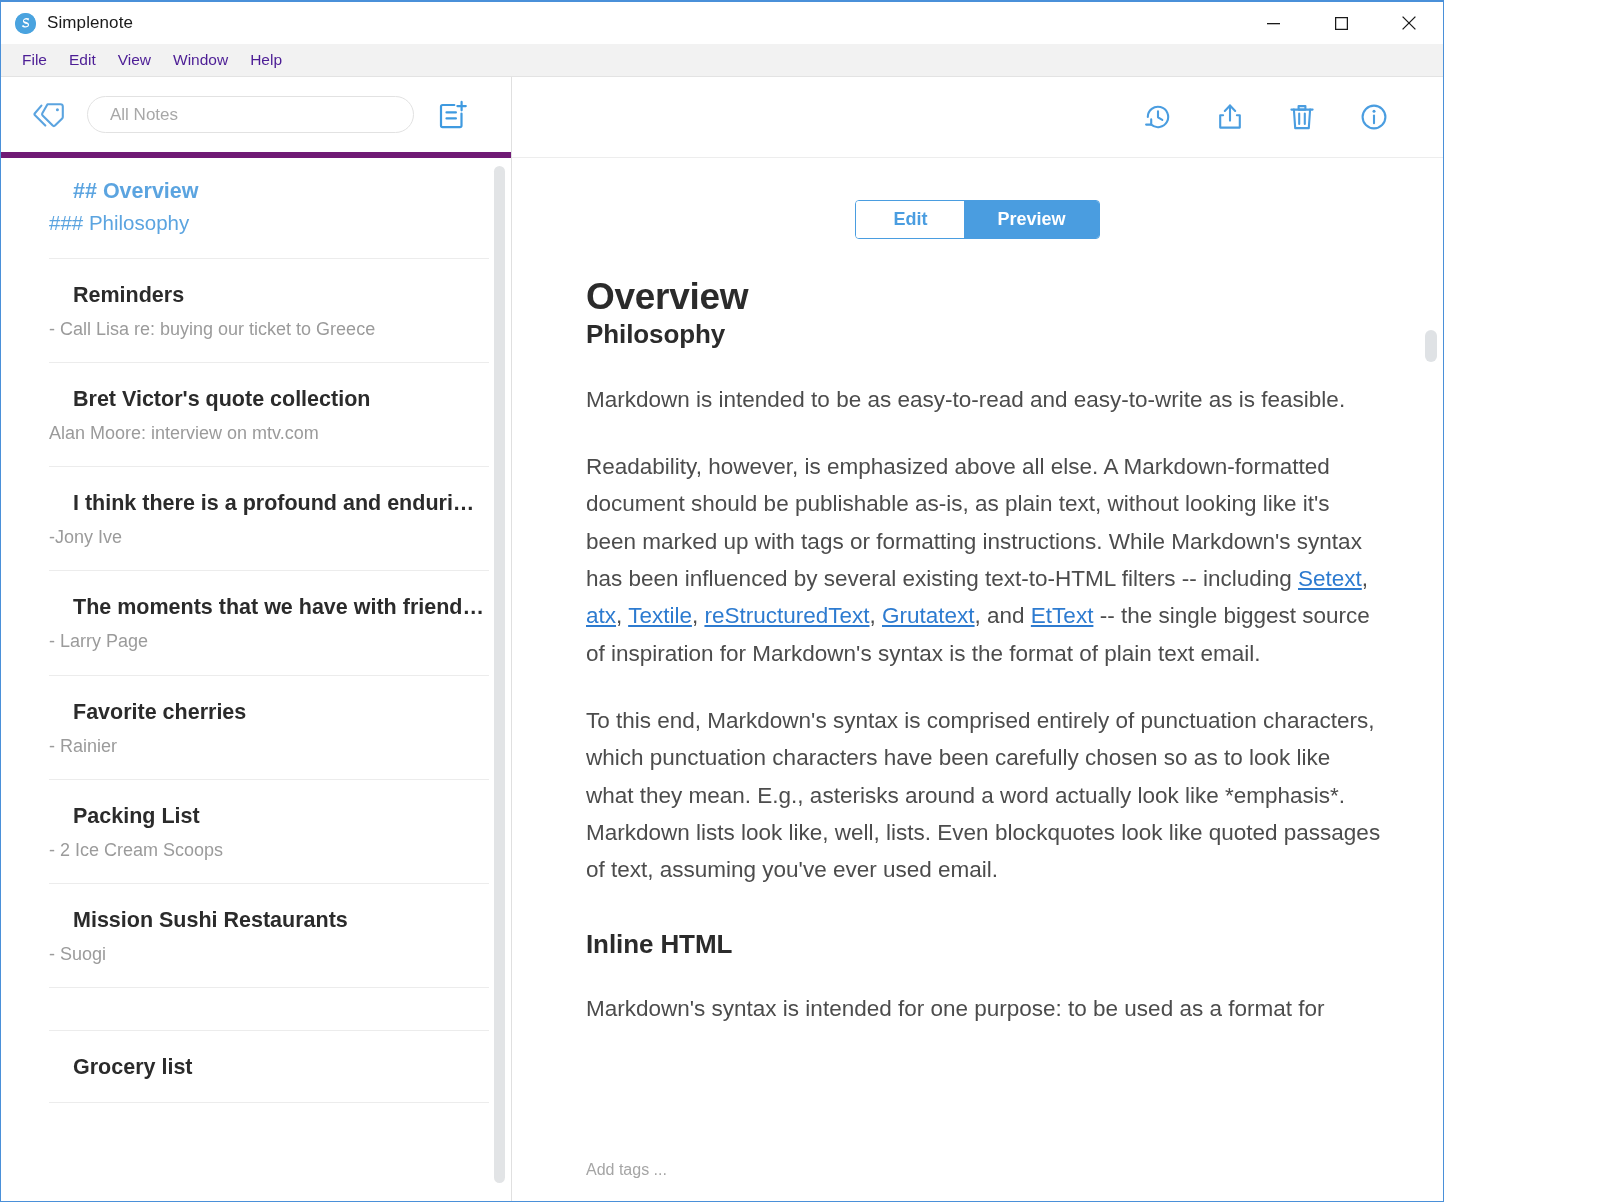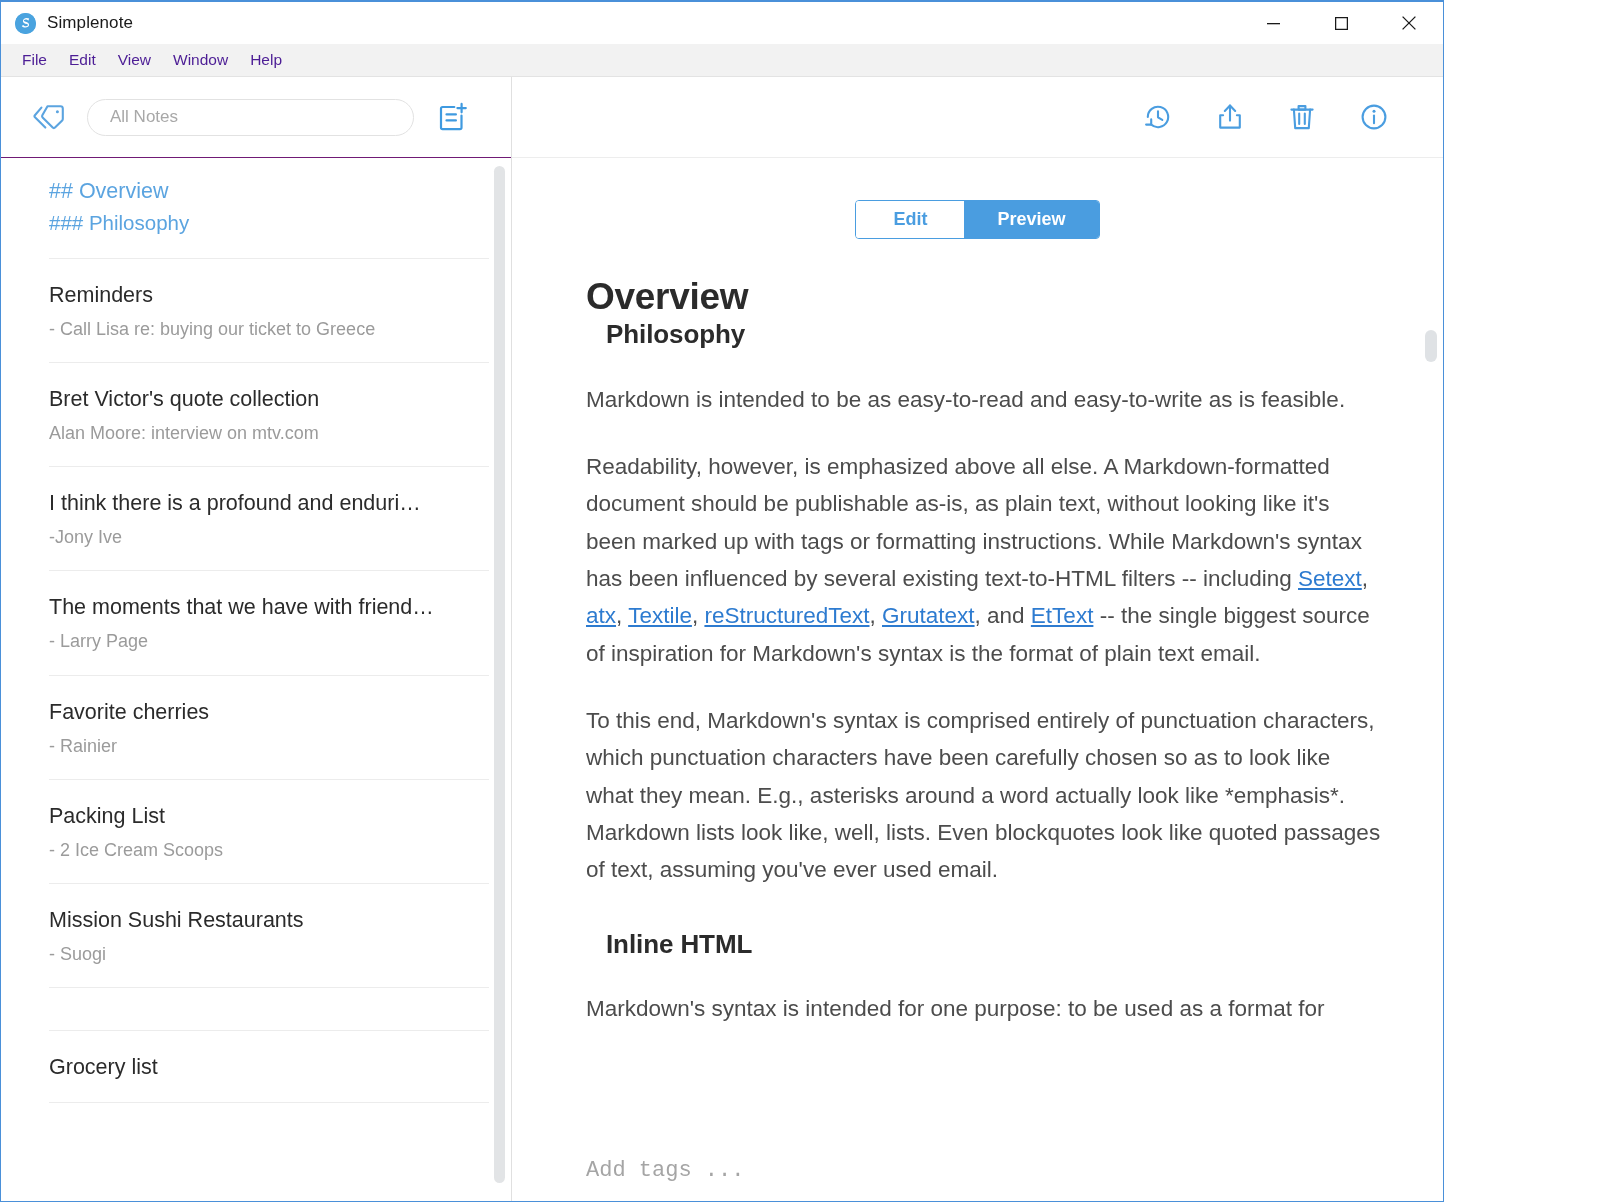--- a/index.html
+++ b/index.html
@@ -99,21 +99,21 @@
     flex-direction: column;
     border-right: 1px solid #e0e0e0;
     background: #fff;
     min-height: 0;
   }
   .sidebar-header {
     height: 81px;
     flex: 0 0 81px;
     display: flex;
     align-items: center;
-    border-bottom: 1px solid #701a75;
+    border-bottom: 6px solid #701a75;
     padding: 0 18px 0 24px;
     gap: 14px;
   }
   .tag-btn, .newnote-btn {
     width: 48px; height: 44px;
     display: flex;
     align-items: center;
     justify-content: center;
     cursor: pointer;
     flex: 0 0 auto;
@@ -155,21 +155,22 @@
     overflow: hidden;
   }
   .note-item:first-child { padding-top: 19px; }
   .note-title {
     font-size: 21.5px;
     color: #2b2b2b;
     line-height: 1.35;
     white-space: nowrap;
     overflow: hidden;
     text-overflow: ellipsis;
-    font-weight: 400;
+    font-weight: 700;
+    margin-left: 24px;
   }
   .note-preview {
     font-size: 18px;
     color: #9b9b9b;
     line-height: 1.4;
     margin-top: 7px;
     white-space: nowrap;
     overflow: hidden;
     text-overflow: ellipsis;
   }
@@ -272,21 +273,20 @@
     line-height: 1.2;
     letter-spacing: -0.3px;
   }
   .md-h2 {
     font-size: 26px;
     font-weight: bold;
     color: #2b2b2b;
     line-height: 1.2;
     margin-bottom: 30px;
     letter-spacing: -0.1px;
-    margin-left: 20px;
   }
   .md-h2.later { margin-top: 40px; }
   .md-p {
     font-size: 22.5px;
     color: #4c4c4c;
     line-height: 1.66;
     margin-bottom: 30px;
   }
   .md-p a {
     color: #2d7bd0;
@@ -297,25 +297,25 @@
     left: 0; right: 0; bottom: 0;
     height: 62px;
     background: #fff;
     display: flex;
     align-items: center;
     padding-left: 74px;
   }
   .tags-bar .tags-input {
     border: none;
     outline: none;
-    font-size: 22px;
+    font-size: 16px;
     color: #15803d;
     background: transparent;
     width: 400px;
-    font-family: Liberation Mono, monospace;
+    font-family: Liberation Sans, sans-serif;
   }
   .tags-bar .tags-input::placeholder { color: #a5a5a5; }
 
   .editor-scrollbar-thumb {
     position: absolute;
     right: 6px;
     top: 85px;
     width: 12px;
     height: 32px;
     background: #dfe2e5;

